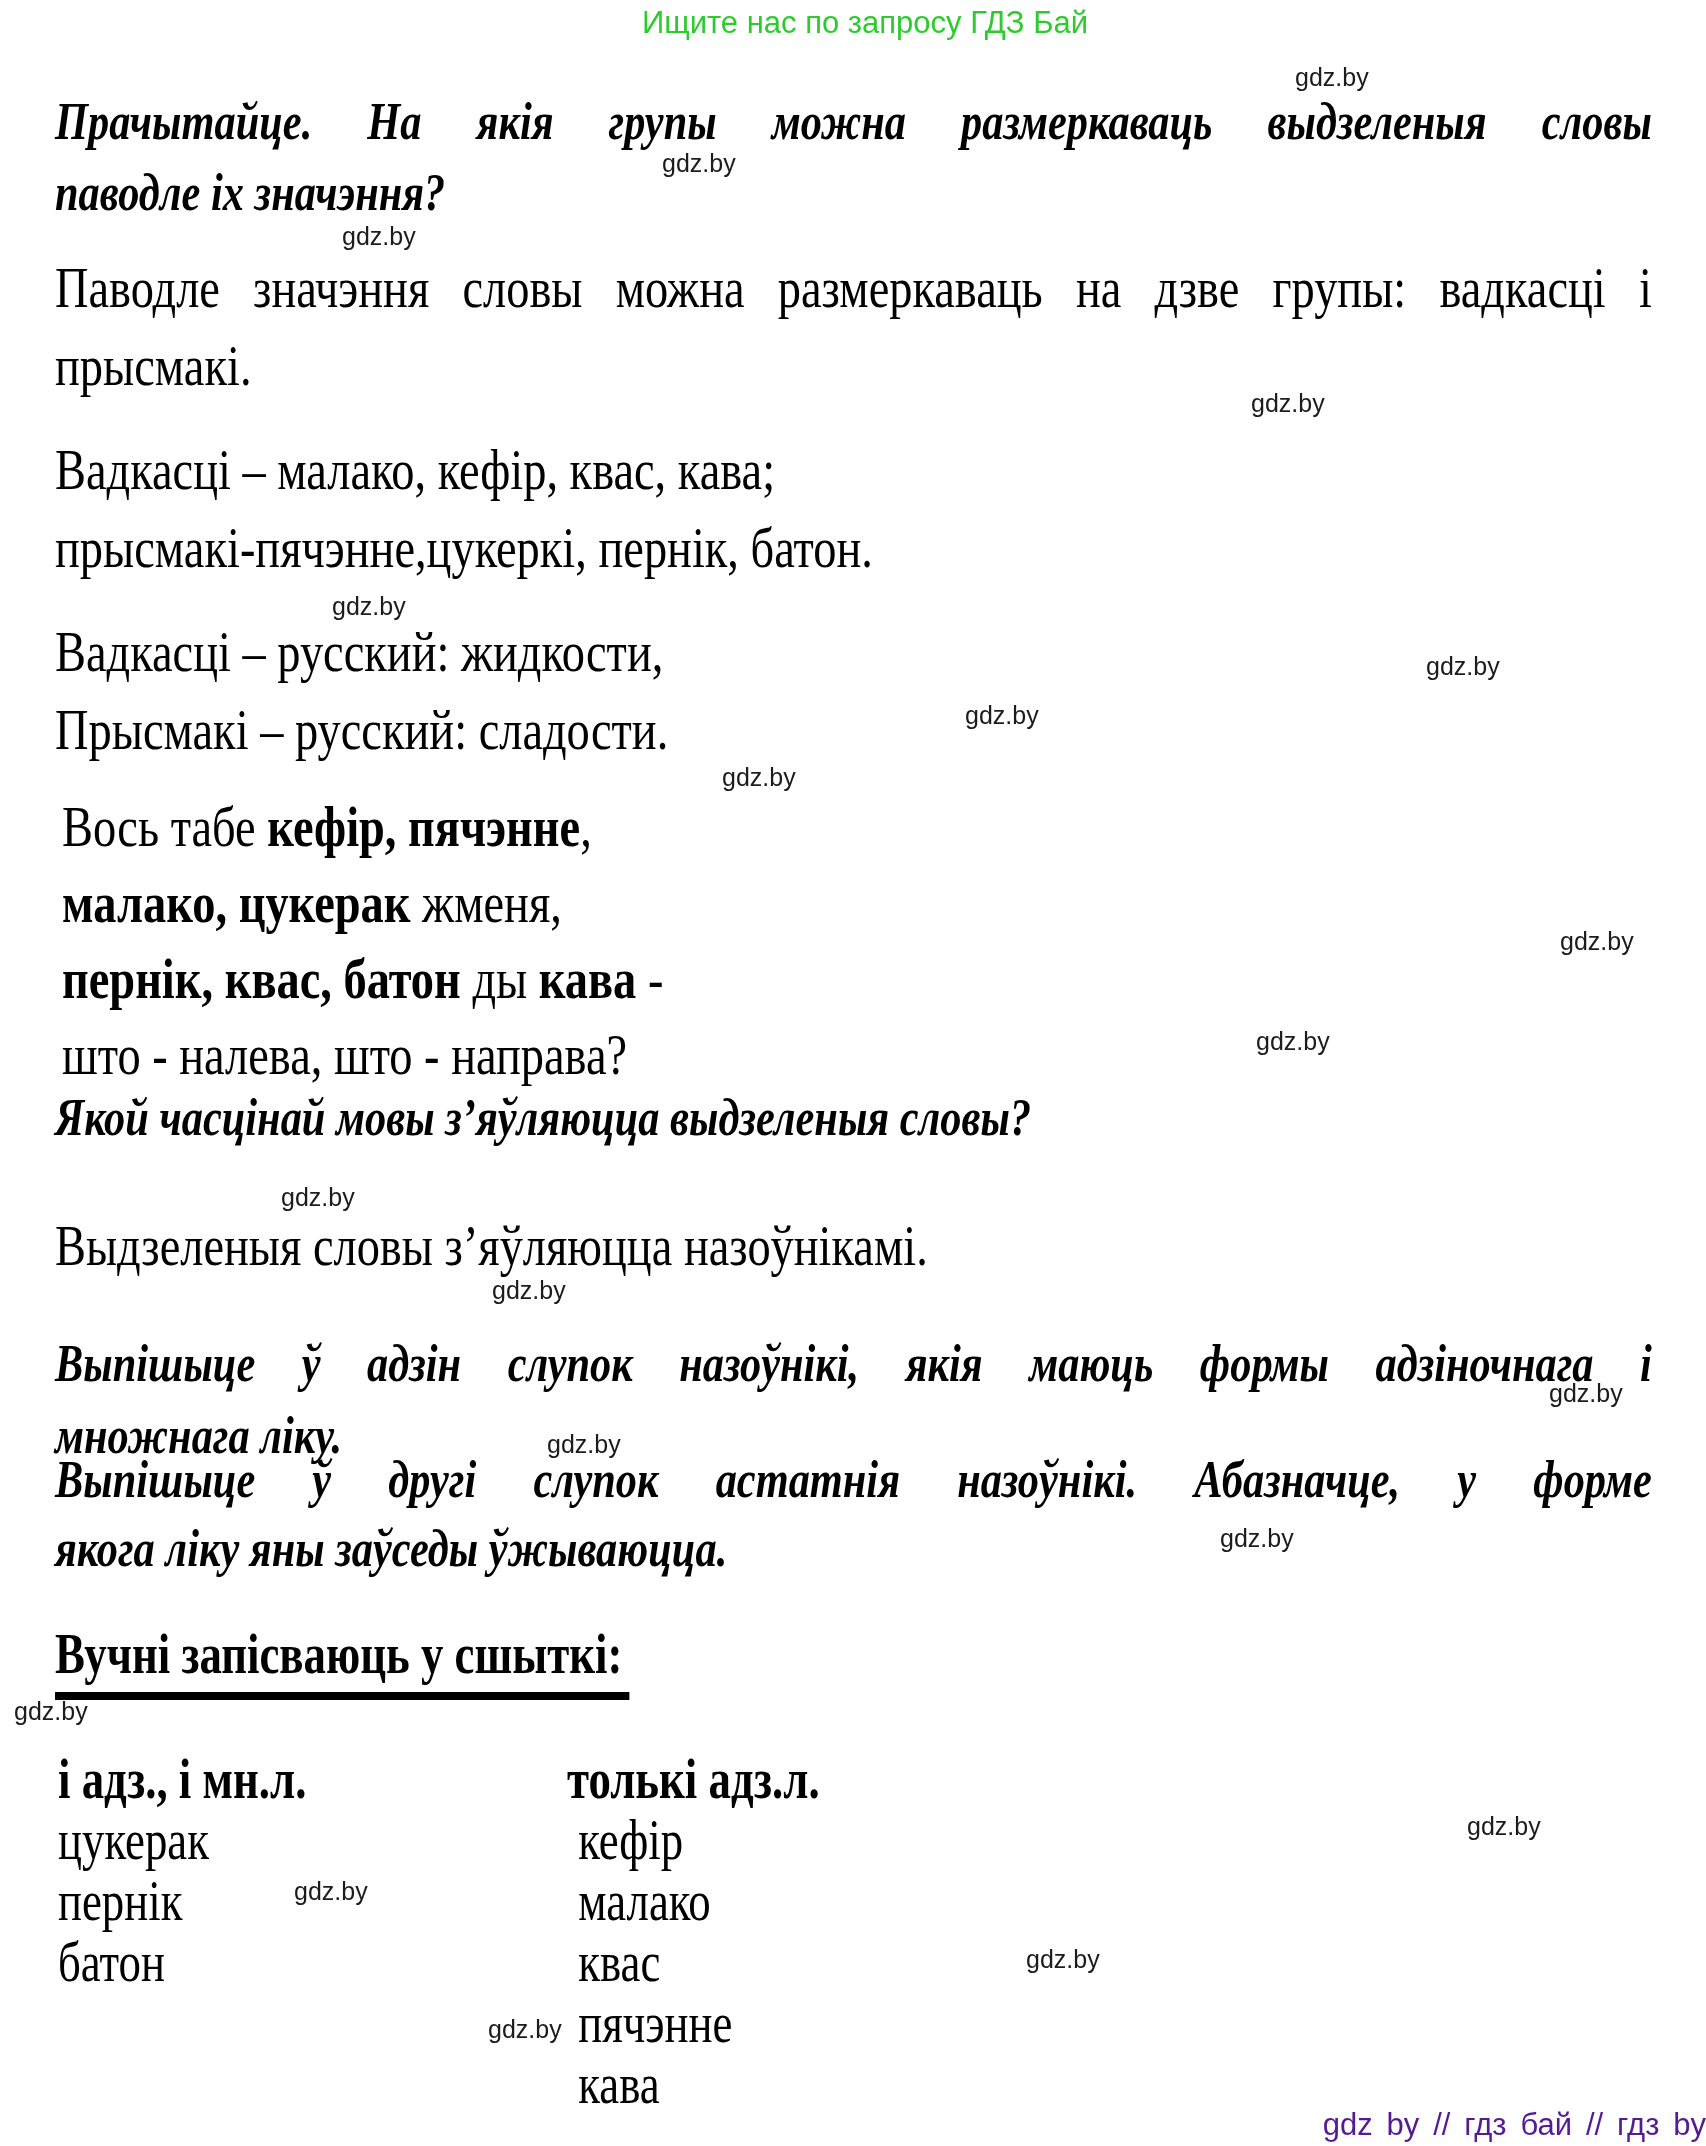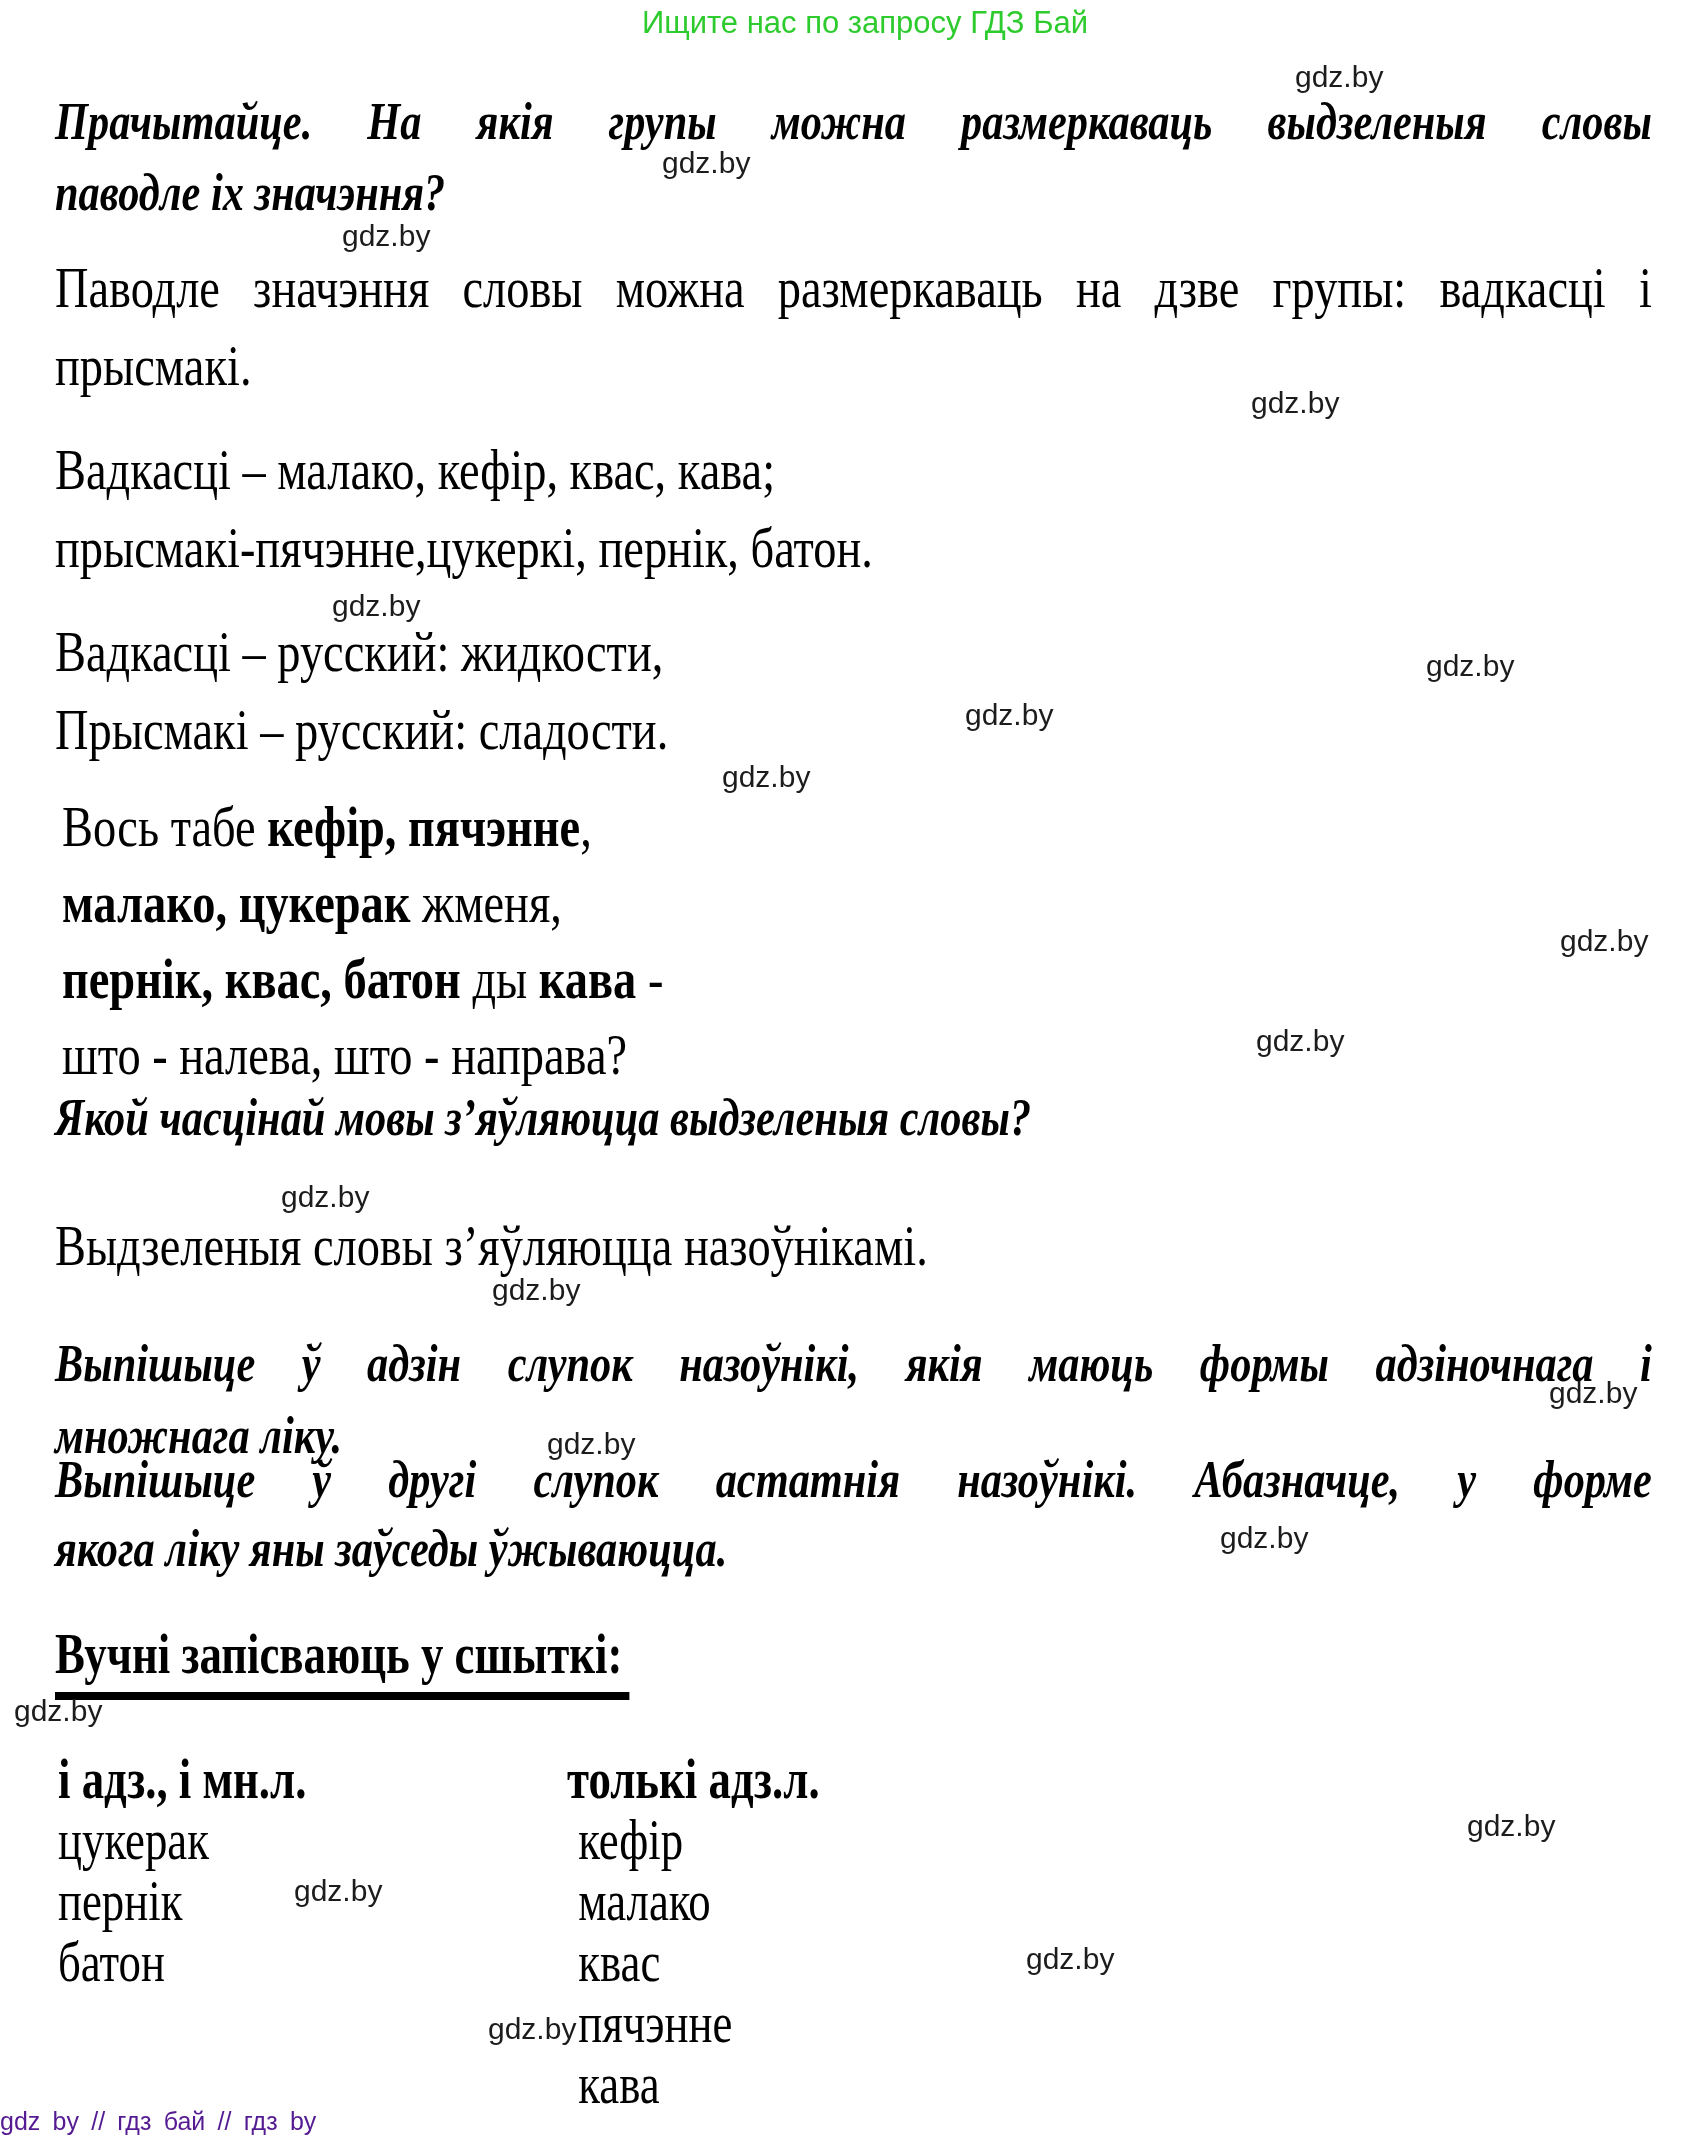--- a/index.html
+++ b/index.html
@@ -48,30 +48,30 @@
   }
 
   .col { font-size:56px; line-height:61px; }
   .col .col-header { font-weight:bold; }
   .col .col-item   { font-weight:normal; }
   .col2 .col-item  { padding-left:14px; }
 
   .wm {
     position:absolute;
     font-family:"Liberation Sans", sans-serif;
-    font-size:30px;
+    font-size:25px;
     line-height:30px;
     white-space:nowrap;
   }
 
   .footer {
     position:absolute; top:2107px; left:0; width:100%;
-    text-align:left;
+    text-align:right;
     font-family:"Liberation Sans", sans-serif;
-    font-size:25px; font-weight:500;
+    font-size:31px; font-weight:500;
     word-spacing:5.3px;
   }
 </style>
 </head>
 <body>
 
 <div class="page">
 
   <div class="banner" style="color: rgb(46, 203, 46);">Ищите нас по запросу ГДЗ Бай</div>
 

